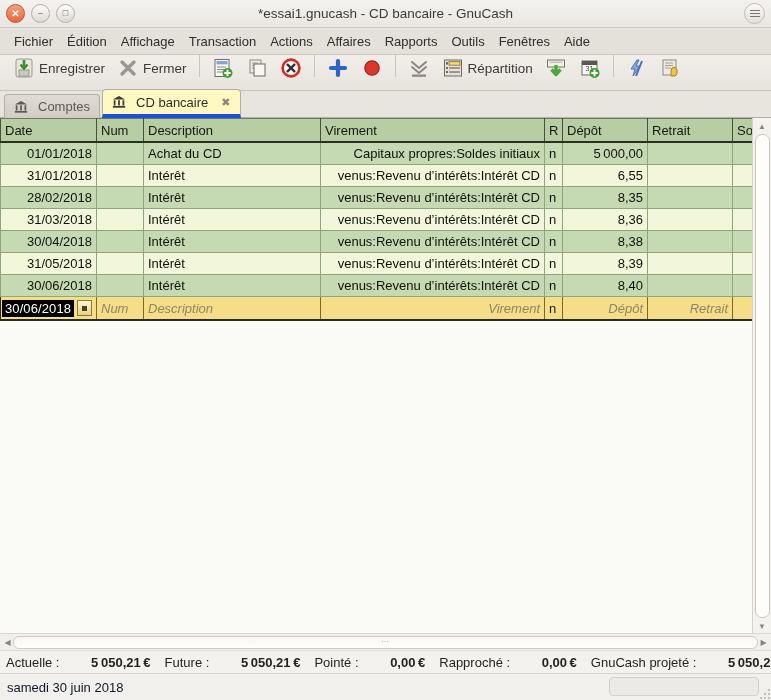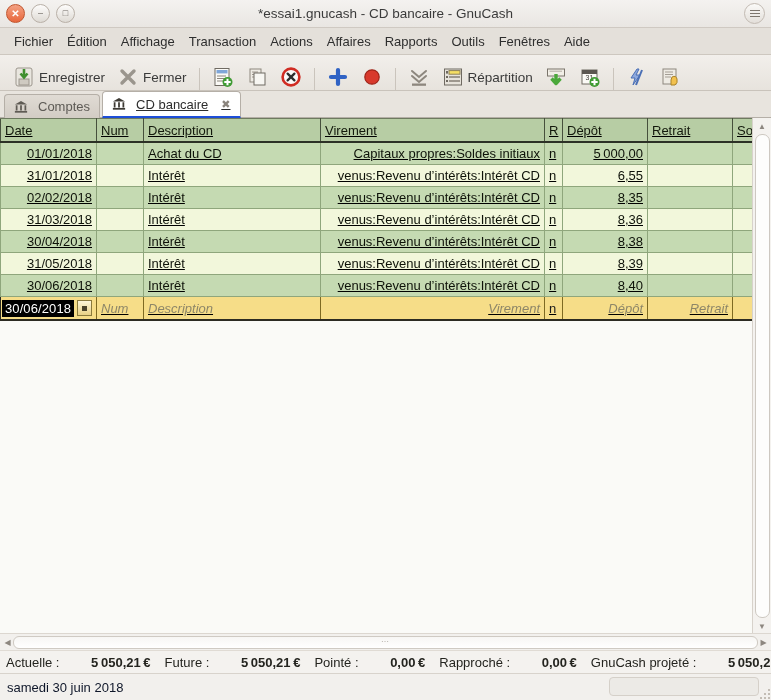--- a/index.html
+++ b/index.html
@@ -75,21 +75,21 @@
     color: #2e2e2e;
   }
   .menubar .mi { padding: 2px 7px; white-space: nowrap; }
 
   
   .toolbar {
     height: 35px; min-height: 35px;
     background: linear-gradient(to bottom,#f2efeb,#e7e3dd);
     border-bottom: 1px solid #c9c3bb;
     display: flex;
-    align-items: flex-end;
+    align-items: flex-start;
     padding-left: 8px;
     gap: 2px;
   }
   .tb-item {
     display:flex; align-items:center; gap:4px;
     padding: 2px 5px; border-radius: 3px;
     font-size: 13.5px; color: #3a3a3a; white-space: nowrap;
   }
   .tb-sep { width:1px; height:22px; background:#cac4bc; margin: 0 5px; }
   .ico { width:22px; height:22px; display:block; }
@@ -110,43 +110,41 @@
     border: 1px solid #b5afa7;
     border-bottom: none;
     border-radius: 4px 4px 0 0;
     background: linear-gradient(to bottom,#e0dbd4,#d2ccc4);
     color: #5d5a55;
     margin-right: 2px;
     position: relative;
     top: 1px;
   }
   .tab.active {
-    background: #ffffff;
+    background: #fef9c3;
     color: #2d2d2d;
     height: 24px;
-    border-bottom: 2px solid #1d4ed8;
+    border-bottom: 4px solid #1d4ed8;
     top: 1px;
     z-index: 2;
-    text-decoration: underline;
   }
   .tab-close { font-size:11px; color:#8b857e; margin-left:3px; }
 
   
   .register-wrap {
     flex: 1;
     position: relative;
     background: #fafaf7;
     overflow: hidden;
     display: flex;
   }
   .register {
     flex: 1;
     position: relative;
     overflow: hidden;
-    text-decoration: underline;
   }
   table.reg {
     border-collapse: collapse;
     table-layout: fixed;
     width: 753px;
     font-size: 13px;
   }
   table.reg th {
     background: #b7cda4;
     border-right: 1px solid #46503c;
@@ -523,21 +521,21 @@
             <td></td>
             <td>Intérêt</td>
             <td class="virement-cell">venus:Revenu d’intérêts:Intérêt CD</td>
             <td class="rcol">n</td>
             <td class="num">6,55</td>
             <td class="num"></td>
             <td class="num"></td>
           </tr>
 
           <tr class="r-even">
-            <td class="num">02/02/2018</td>
+            <td class="num">28/02/2018</td>
             <td></td>
             <td>Intérêt</td>
             <td class="virement-cell">venus:Revenu d’intérêts:Intérêt CD</td>
             <td class="rcol">n</td>
             <td class="num">8,35</td>
             <td class="num"></td>
             <td class="num"></td>
           </tr>
 
           <tr class="r-odd">

